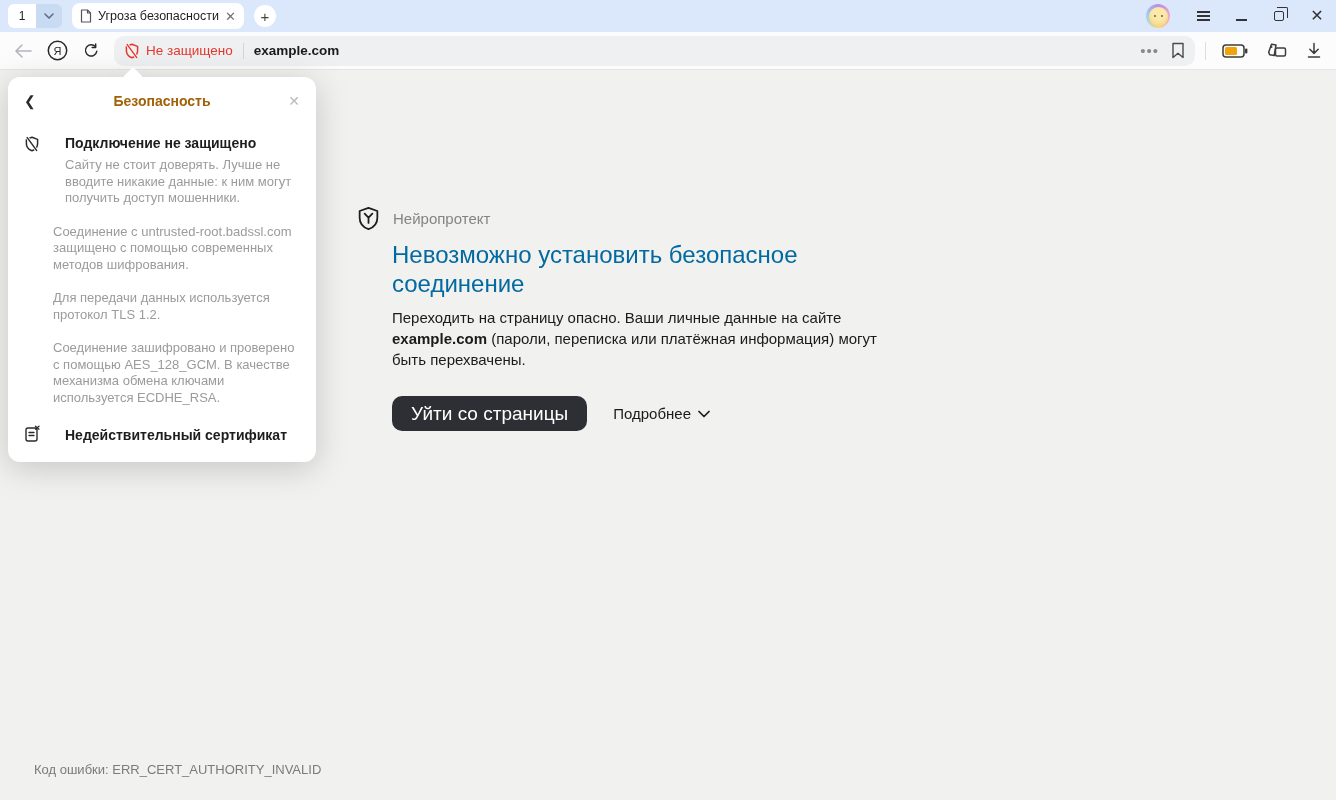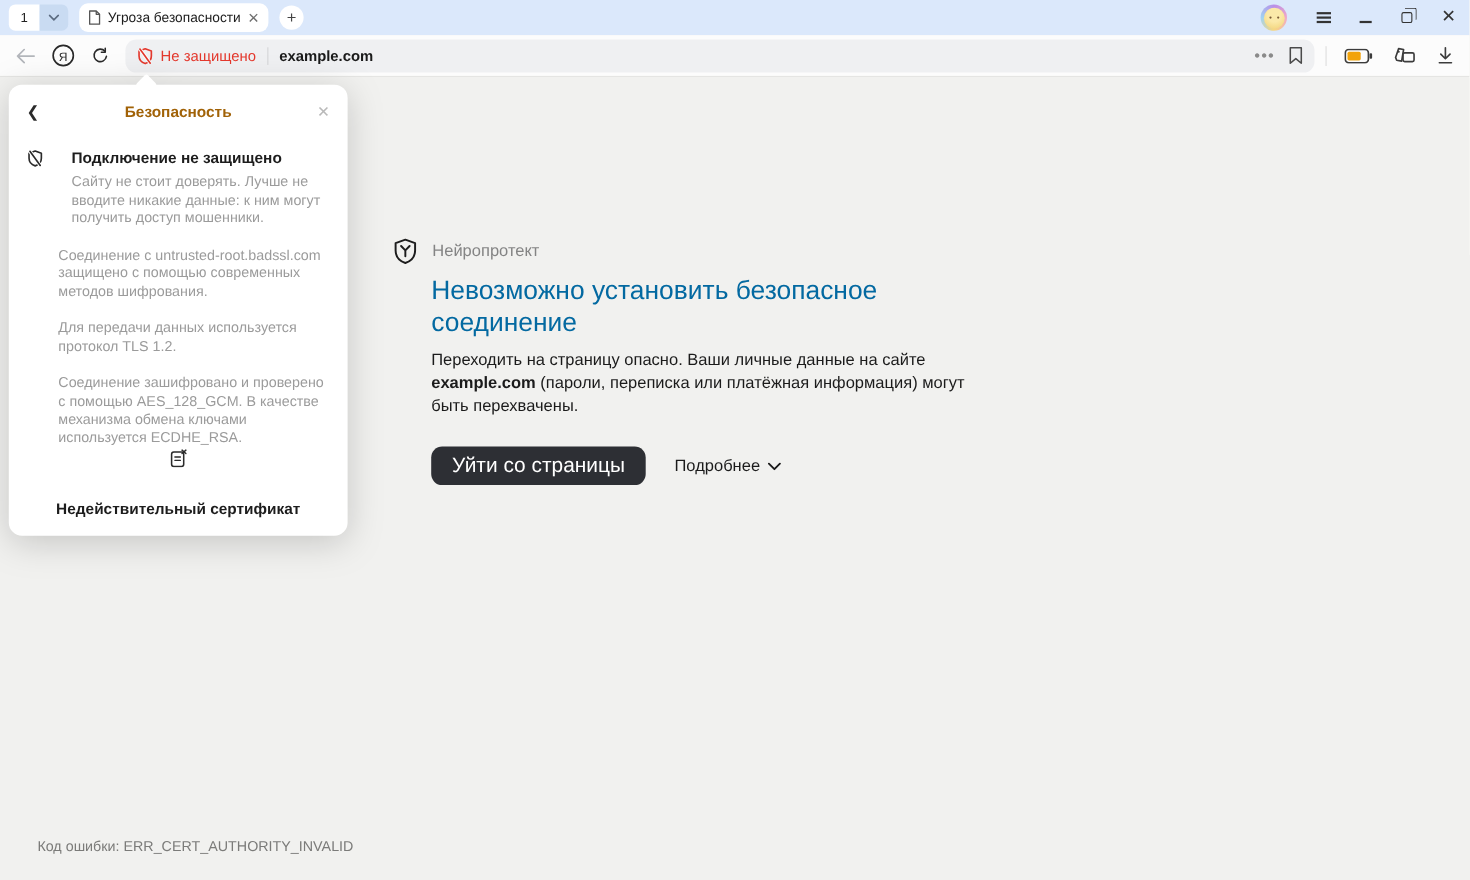--- a/index.html
+++ b/index.html
@@ -63,28 +63,28 @@
   .panel-wrap { position:absolute; left:8px; top:-1px; filter:drop-shadow(0 6px 16px rgba(0,0,0,0.18)); }
   .panel-caret { position:absolute; left:118px; top:0; width:14px; height:14px; background:#ffffff;
     transform:rotate(45deg); border-radius:2px; }
   .panel { position:relative; margin-top:7px; width:308px; background:#ffffff; border-radius:12px;
     padding:14px 16px 16px 16px; }
   .panel-header { display:flex; align-items:center; height:20px; }
   .panel-back { width:20px; color:#2b2b2b; font-size:14px; }
   .panel-title { flex:1; text-align:center; font-size:14px; font-weight:700; color:#a16207; }
   .panel-close { width:20px; text-align:right; color:#b9b9b9; font-size:14px; }
   .panel-item { display:flex; gap:24px; margin-top:24px; }
-  .panel-item.cert { margin-top:1px; align-items:center;flex-direction:column; }
+  .panel-item.cert { margin-top:18px; align-items:center; }
   .panel-icon { width:17px; flex:0 0 17px; padding-top:1px; }
   .panel-item-title { font-size:14px; font-weight:700; color:#1d1d1d; line-height:17px; }
   .panel-body { font-size:13px; color:#9b9b9b; line-height:16.5px; margin-top:5px; }
   .panel-para { font-size:13px; color:#9b9b9b; line-height:16.5px; margin:17px 0 0 29px; width:250px; }
 
   
-  .main { position:absolute; left:356px; top:145px; width:560px; }
+  .main { position:absolute; left:356px; top:135px; width:560px; }
   .brand-row { display:flex; align-items:center; gap:12px; }
   .brand-label { font-size:15px; color:#848484; }
   .main-heading { margin-left:36px; margin-top:9px; font-size:24px; font-weight:500;
     line-height:29px; color:#0369a1; max-width:460px; }
   .main-para { margin-left:36px; margin-top:9px; font-size:15px; line-height:21px;
     color:#1b1b1b; max-width:510px; }
   .main-para b { font-weight:700; }
   .actions { margin-left:36px; margin-top:26px; display:flex; align-items:center; gap:26px; }
   .btn-dark { background:#2d2f34; color:#ffffff; font-size:19px; font-weight:500;
     border:none; border-radius:10px; height:35px; padding:0 19px; font-family:inherit; }

